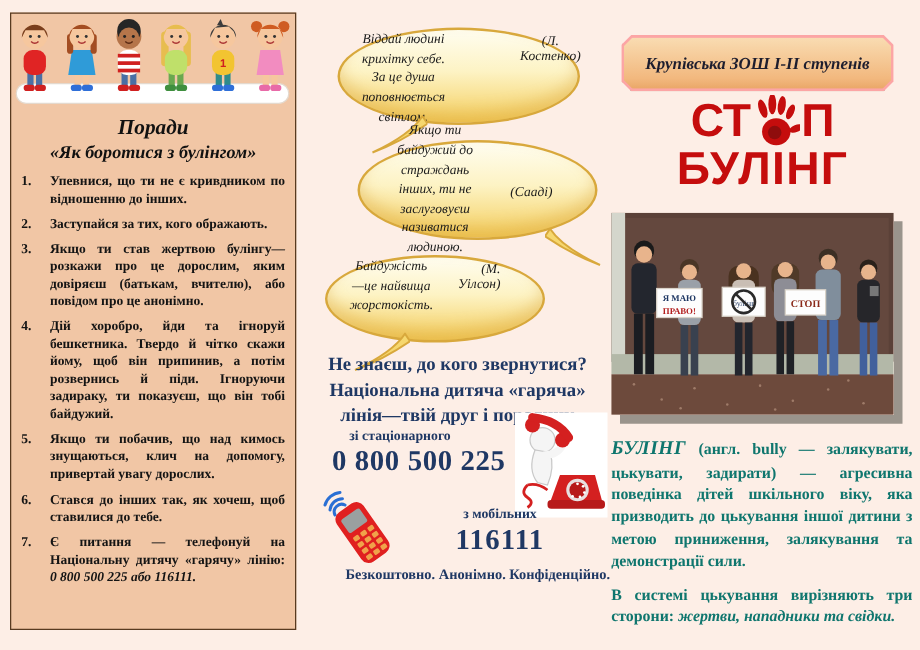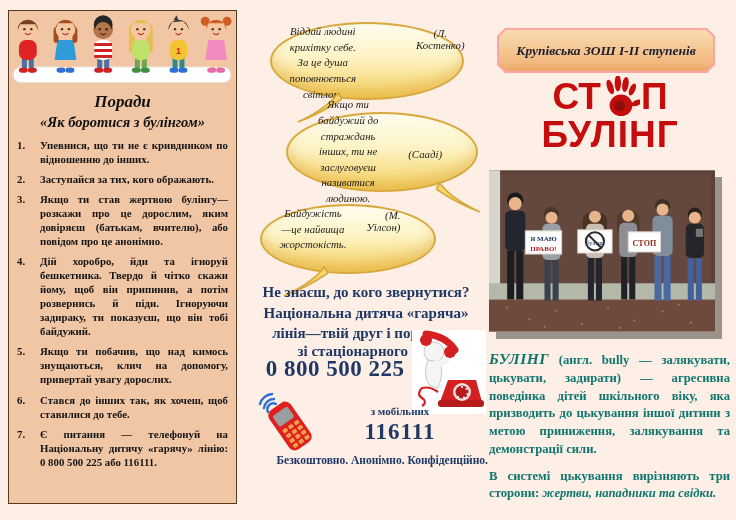--- a/index.html
+++ b/index.html
@@ -9,37 +9,37 @@
   #left-panel{position:absolute;left:8px;top:10px;width:229px;height:494px;
     background:#f1c6a5;border:1.5px solid #583a20;box-sizing:border-box;overflow:hidden;}
   .children-art{position:relative;width:100%;height:76px;}
   .panel-title{margin-top:5px;text-align:center;font-weight:bold;font-style:italic;color:#111;}
   .panel-title .t1{font-size:17px;}
   .panel-title .t2{font-size:14.5px;margin-top:2px;}
   .tips{padding:7px 8px 0 8px;}
   .tip{display:flex;margin-bottom:6px;font-size:10.8px;line-height:1.3;font-weight:bold;color:#141414;}
   .tip-num{flex:none;width:23px;}
   .tip-text{flex:1;text-align:justify;}
-  .tip-phones{}
+  .tip-phones{font-style:italic;}
   
   .bubble{position:absolute;border-radius:50%;
     background:linear-gradient(180deg,#fffdf0 0%,#fdf3c4 45%,#f4cf60 100%);
     border:2px solid #d8a83c;box-shadow:inset 0 -8px 12px rgba(214,156,40,.35);
     display:flex;flex-direction:row;justify-content:center;box-sizing:border-box;}
   .bubble .q-text{font-style:italic;font-size:10.8px;line-height:1.45;text-align:center;
     color:#1a1a1a;padding:0 20px;}
   .bubble .q-author{font-style:italic;font-size:10.8px;color:#1a1a1a;margin-top:3px;}
   .tail{position:absolute;}
   
   .navy{color:#1f3864;}
   .mid-abs{position:absolute;font-weight:bold;}
   #hl-question{left:248px;top:284px;width:236px;text-align:center;font-size:15px;}
   #hl-line1{left:248px;top:305px;width:236px;text-align:center;font-size:15px;}
   #hl-line2{left:248px;top:325px;width:236px;text-align:center;font-size:15px;}
-  #hl-landline-label{left:264px;top:343px;width:144px;text-align:right;font-size:15px;}
+  #hl-landline-label{left:248px;top:343px;width:144px;text-align:center;font-size:11px;}
   #hl-landline-num{left:246px;top:356px;width:178px;text-align:center;font-size:23px;letter-spacing:.5px;}
   #phoneman-box{position:absolute;left:412px;top:330px;width:74px;height:84px;background:#fff;}
   #mobile-icon{position:absolute;left:252px;top:388px;}
   #hl-mobile-label{left:330px;top:405px;width:140px;text-align:center;font-size:11px;}
   #hl-mobile-num{left:334px;top:419px;width:132px;text-align:center;font-size:23px;letter-spacing:1px;}
   #hl-footer{left:244px;top:454px;width:244px;text-align:right;font-size:11.5px;}
   
   #school-banner{position:absolute;left:497px;top:28px;width:218px;height:45px;
     background:#fca5a5;box-shadow:0 4px 0 -1px rgba(90,55,25,.55);
     clip-path:polygon(8px 0,calc(100% - 8px) 0,100% 8px,100% calc(100% - 8px),calc(100% - 8px) 100%,8px 100%,0 calc(100% - 8px),0 8px);}

